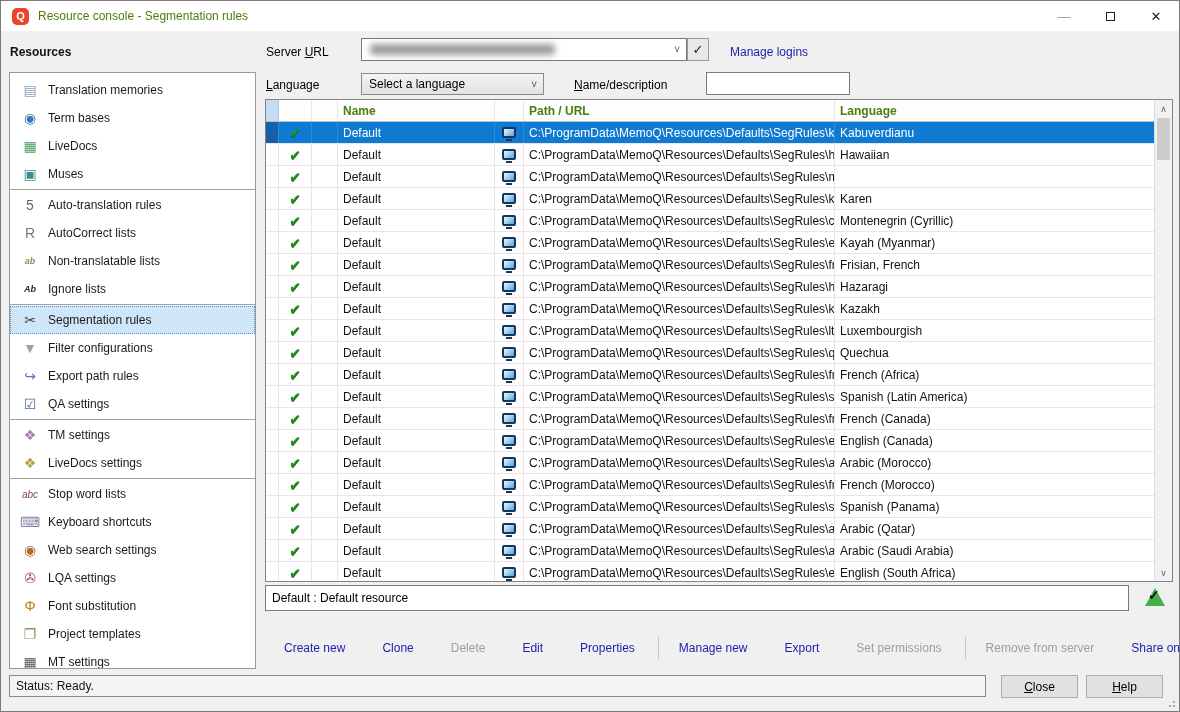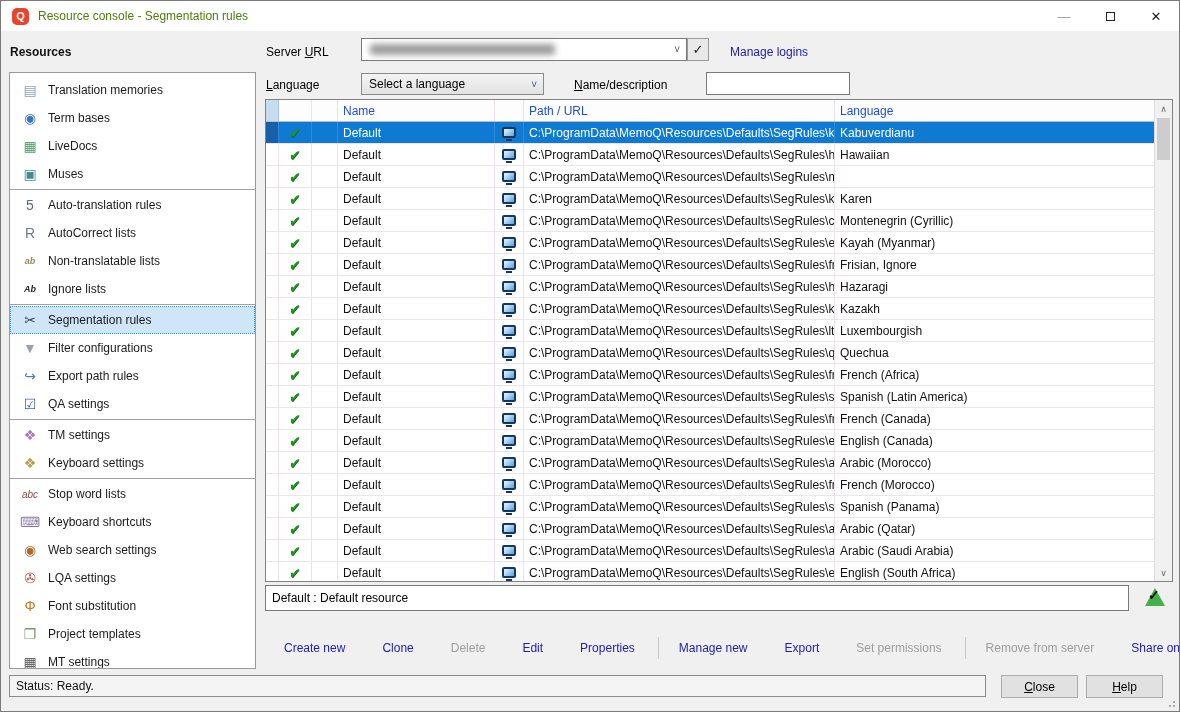--- a/index.html
+++ b/index.html
@@ -36,21 +36,21 @@
   .link { color:#2121b0; }
   .manage-logins { position:absolute; left:729px; top:44px; }
   .lang-combo { position:absolute; left:360px; top:72px; width:183px; height:22px; background:linear-gradient(#f4f4f4,#e2e2e2); border:1px solid #8a8a8a; display:flex; align-items:center; padding-left:7px; color:#000; }
   .name-input { position:absolute; left:705px; top:71px; width:144px; height:23px; background:#fff; border:1px solid #7a7a7a; font-family:inherit; font-size:12px; padding:0 4px; }
   
   .grid { position:absolute; left:264px; top:98px; width:908px; height:483px; background:#fff; border:1px solid #828282; display:flex; flex-direction:column; overflow:hidden; }
   .grid-inner { display:flex; flex:1; overflow:hidden; }
   .grid-cols { flex:1; overflow:hidden; }
   .g-row { display:flex; height:22px; align-items:center; border-bottom:1px solid #efe3eb; background:#fff; }
   .g-head { border-bottom:1px solid #bdbdbd; background:#fdfdfd; }
-  .g-head .cell { color:#1d4ed8; }
+  .g-head .cell { color:#4d7c0f;font-weight:bold; }
   .cell { height:100%; display:flex; align-items:center; padding:0 5px; border-right:1px solid #ece2ec; overflow:hidden; white-space:nowrap; }
   .c-sel  { flex:0 0 13px; padding:0; }
   .c-check{ flex:0 0 33px; justify-content:center; padding:0; }
   .c-gap  { flex:0 0 26px; }
   .c-name { flex:0 0 157px; }
   .c-icon { flex:0 0 29px; justify-content:center; padding:0; }
   .c-path { flex:0 0 311px; }
   .c-lang { flex:1; border-right:none; }
   .g-head .c-sel { background:#c6dcf1; border-right:1px solid #a9c7e2; }
   .g-row.selected { background:#0f7ad1; color:#fff; }
@@ -153,21 +153,21 @@
       <span class="side-icon" style="color: rgb(74, 106, 154);">☑</span>
       <span class="side-label">QA settings</span>
     </div>
     <div class="side-sep"></div>
     <div class="side-item">
       <span class="side-icon" style="color: rgb(169, 122, 184);">❖</span>
       <span class="side-label">TM settings</span>
     </div>
     <div class="side-item">
       <span class="side-icon" style="color: rgb(176, 160, 72);">❖</span>
-      <span class="side-label">Keyboard settings</span>
+      <span class="side-label">LiveDocs settings</span>
     </div>
     <div class="side-sep"></div>
     <div class="side-item">
       <span class="side-icon" style="color: rgb(138, 74, 74); font-size: 10px; font-style: italic; font-weight: normal;">abc</span>
       <span class="side-label">Stop word lists</span>
     </div>
     <div class="side-item">
       <span class="side-icon" style="color: rgb(138, 122, 160);">⌨</span>
       <span class="side-label">Keyboard shortcuts</span>
     </div>
@@ -305,21 +305,21 @@
             <div class="cell c-sel"></div>
             <div class="cell c-check">
               <span class="checkmark">✔</span>
             </div>
             <div class="cell c-gap"></div>
             <div class="cell c-name">Default</div>
             <div class="cell c-icon">
               <span class="pc-icon"></span>
             </div>
             <div class="cell c-path">C:\ProgramData\MemoQ\Resources\Defaults\SegRules\fry#...</div>
-            <div class="cell c-lang">Frisian, Ignore</div>
+            <div class="cell c-lang">Frisian, French</div>
           </div>
           <div class="g-row">
             <div class="cell c-sel"></div>
             <div class="cell c-check">
               <span class="checkmark">✔</span>
             </div>
             <div class="cell c-gap"></div>
             <div class="cell c-name">Default</div>
             <div class="cell c-icon">
               <span class="pc-icon"></span>

